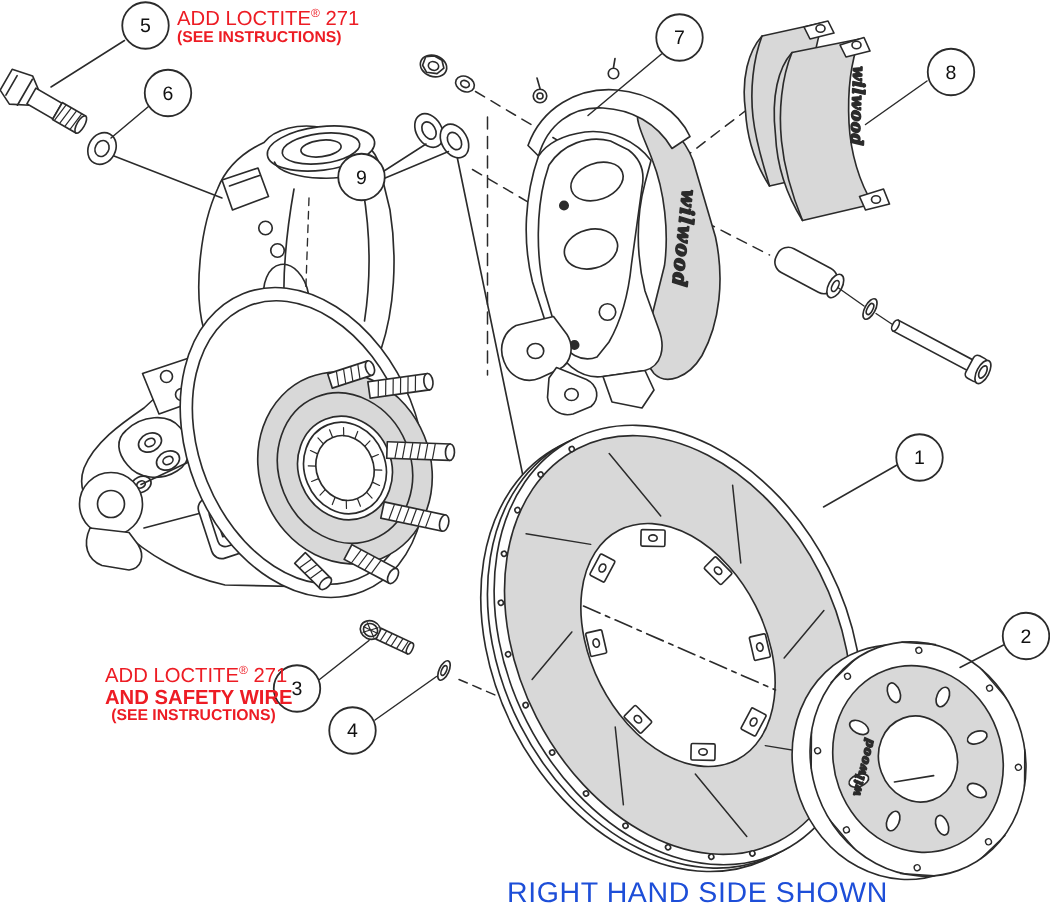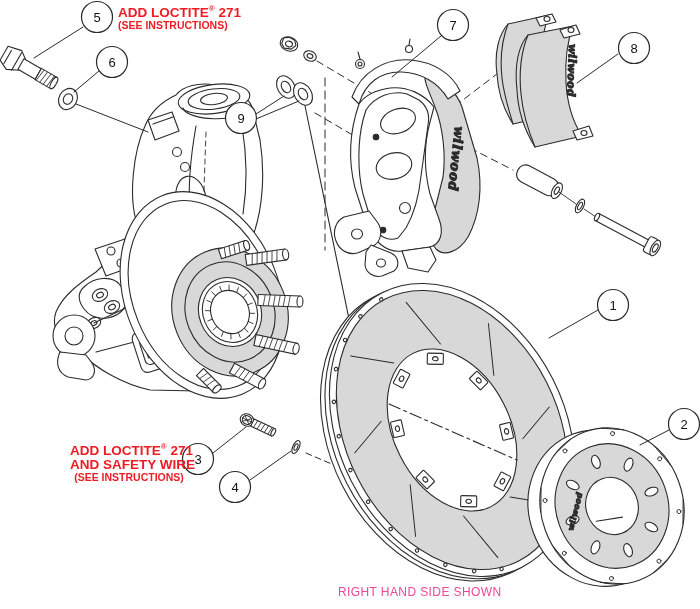--- a/index.html
+++ b/index.html
@@ -1,26 +1,26 @@
 <!DOCTYPE html>
 <html><head>
 <meta charset="utf-8">
 <style>
   html,body{margin:0;padding:0;background:#fff;}
   .stage{position:relative;width:700px;height:609px;background:#fff;overflow:hidden;
          font-family:"Liberation Sans",sans-serif;}
   .stage svg{position:absolute;left:0;top:0;}
   .note{position:absolute;color:#ed1c24;line-height:1.05;}
-  .note .l1{font-weight:bold;font-size:13.5px;white-space:nowrap;}
+  .note .l1{font-weight:normal;font-size:13.5px;white-space:nowrap;}
   .note .l2{font-weight:bold;font-size:13.5px;white-space:nowrap;}
   .note .l3{font-weight:bold;font-size:10.5px;white-space:nowrap;}
   .note sup{font-size:8px;vertical-align:super;}
   .note-top{left:118px;top:5px;}
   .note-bottom{left:70px;top:443px;text-align:center;width:118px;}
-  .caption{position:absolute;left:338px;top:585px;color:#ec4899;font-size:12px;
+  .caption{position:absolute;left:338px;top:585px;color:#1d4ed8;font-size:19px;
            letter-spacing:.4px;white-space:nowrap;}
   text{font-family:"Liberation Sans",sans-serif;}
   .brand{font-family:"DejaVu Serif",serif;font-style:italic;font-weight:bold;fill:#2b2b2b;}
   .callout-num{font-size:13px;fill:#111;}
 </style>
 </head>
 <body>
 
 <div class="stage">
 

